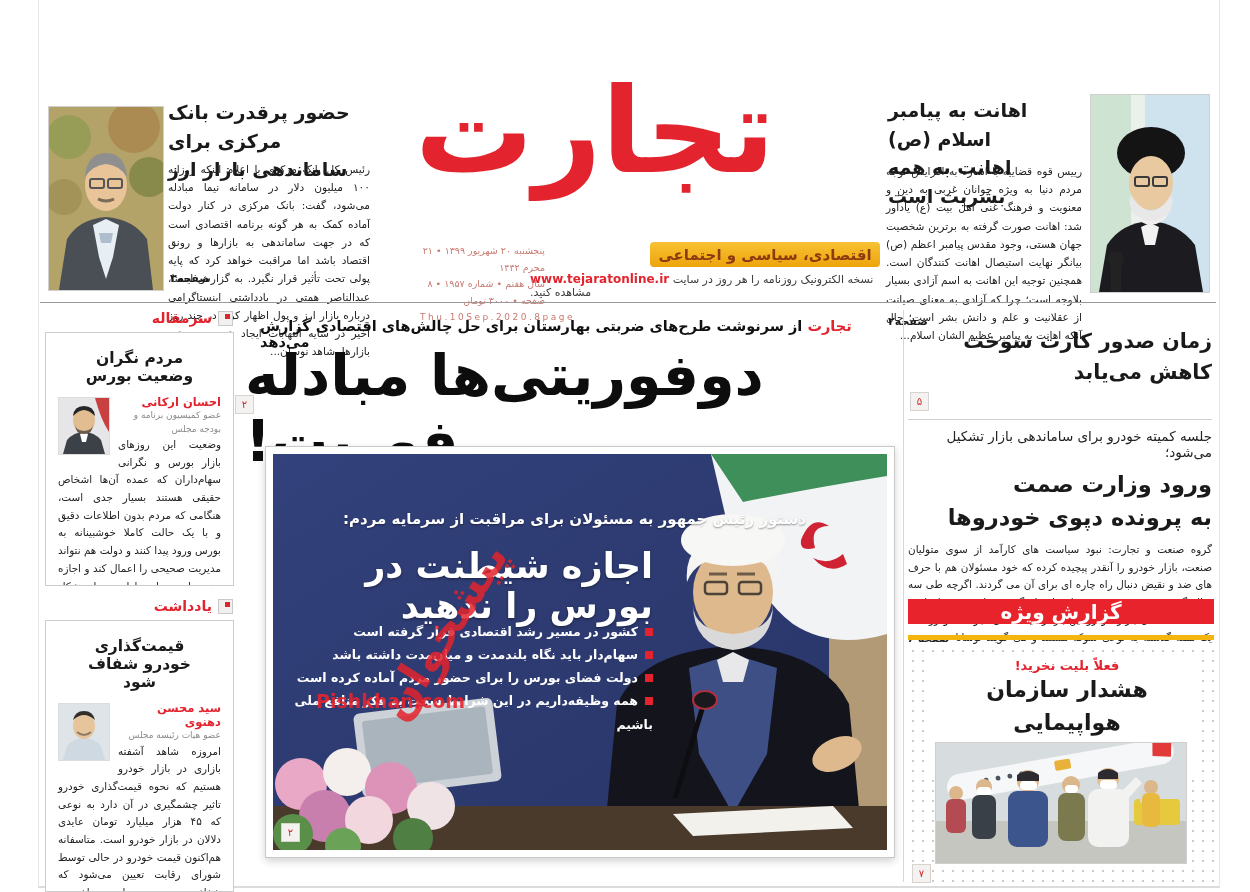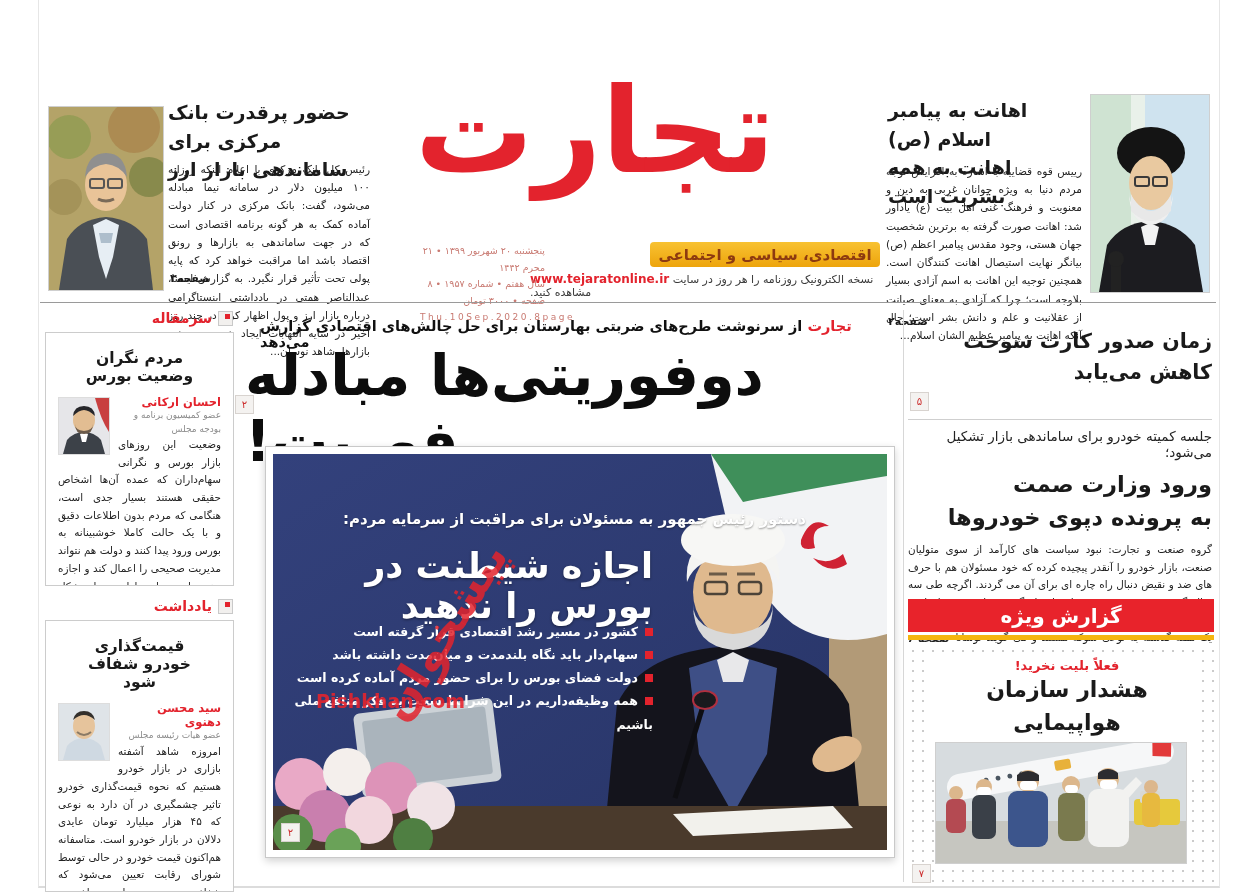--- a/index.html
+++ b/index.html
@@ -267,21 +267,21 @@
     <div class="rc-title2" style="margin-top:8px;text-align:right;">
       <div>ورود وزارت صمت</div>
       <div>به پرونده دپوی خودروها</div>
     </div>
     <div class="rc-body jt" style="margin-top:8px;height:106px;overflow:hidden;position:relative;">
       <span>گروه صنعت و تجارت: نبود سیاست های کارآمد از سوی متولیان صنعت، بازار خودرو را آنقدر پیچیده کرده که خود مسئولان هم با حرف های ضد و نقیض دنبال راه چاره ای برای آن می گردند. اگرچه طی سه سال گذشته قیمت خودرو به طور افسار گسیخته ای رو به افزایش است، اما فعالان بازار خودرو این بار از قیمت های نجومی خودرو طی یک هفته گذشته به نوعی شوکه هستند و می گویند نوسانات نرخ ارز متهم اصلی این گرانی است، اما ضعف مدیریت...</span>
       <b class="abs" style="left:0;bottom:0;background:#fff;padding-right:6px;">صفحه ۶</b>
     </div>
   </div>
 
-  <div class="abs banner" style="left:908px;top:599px;width:306px;height:33px;">گزارش ویژه</div>
+  <div class="abs banner" style="left:908px;top:599px;width:306px;height:25px;">گزارش ویژه</div>
   <div class="abs goldbar" style="left:908px;top:635px;width:306px;height:5px;"></div>
 
   <div class="abs dots" style="left:908px;top:646px;width:306px;height:240px;">
     <div class="abs whitepanel rtl" style="left:24px;top:8px;width:258px;padding:4px 6px;">
       <div class="sr-kicker">فعلاً بلیت نخرید!</div>
       <div class="sr-title">
         <div>هشدار سازمان هواپیمایی</div>
         <div>به مسافران ترکیه</div>
       </div>
     </div>

